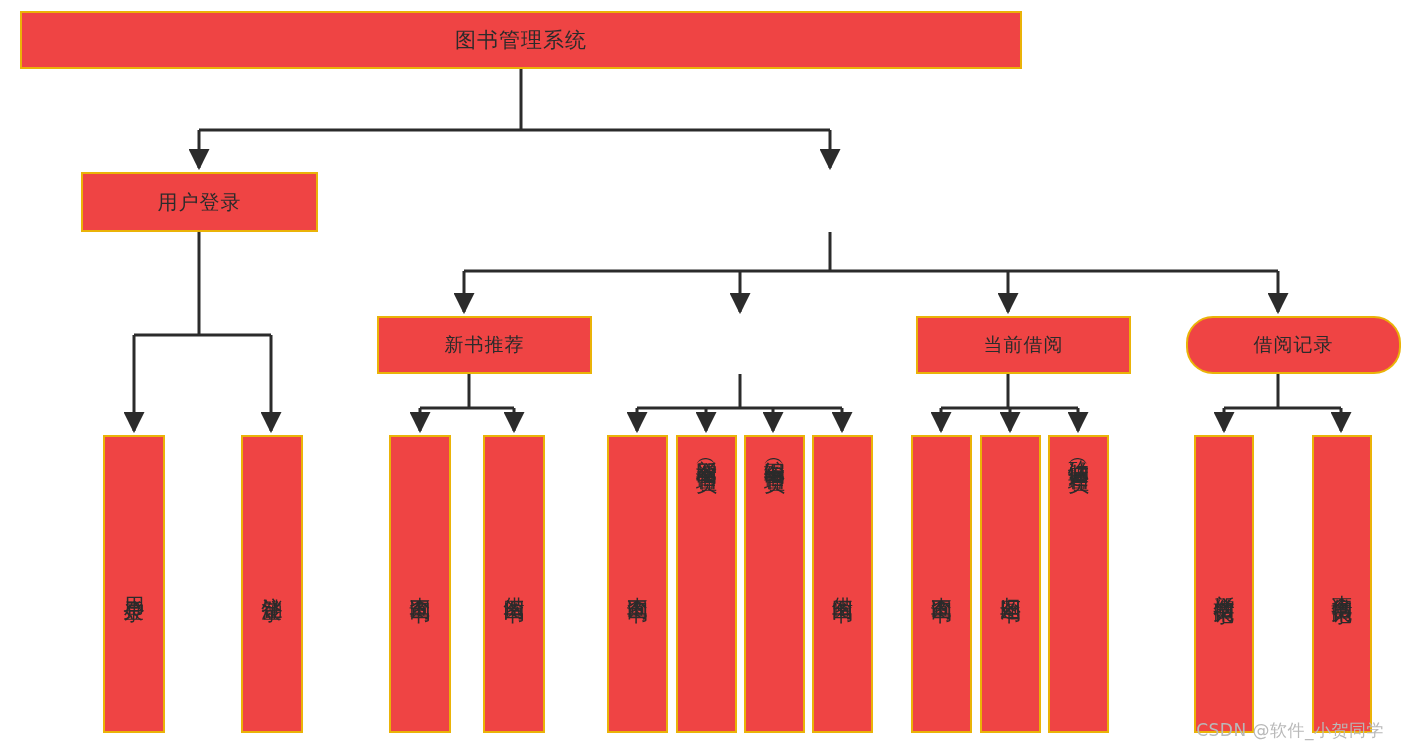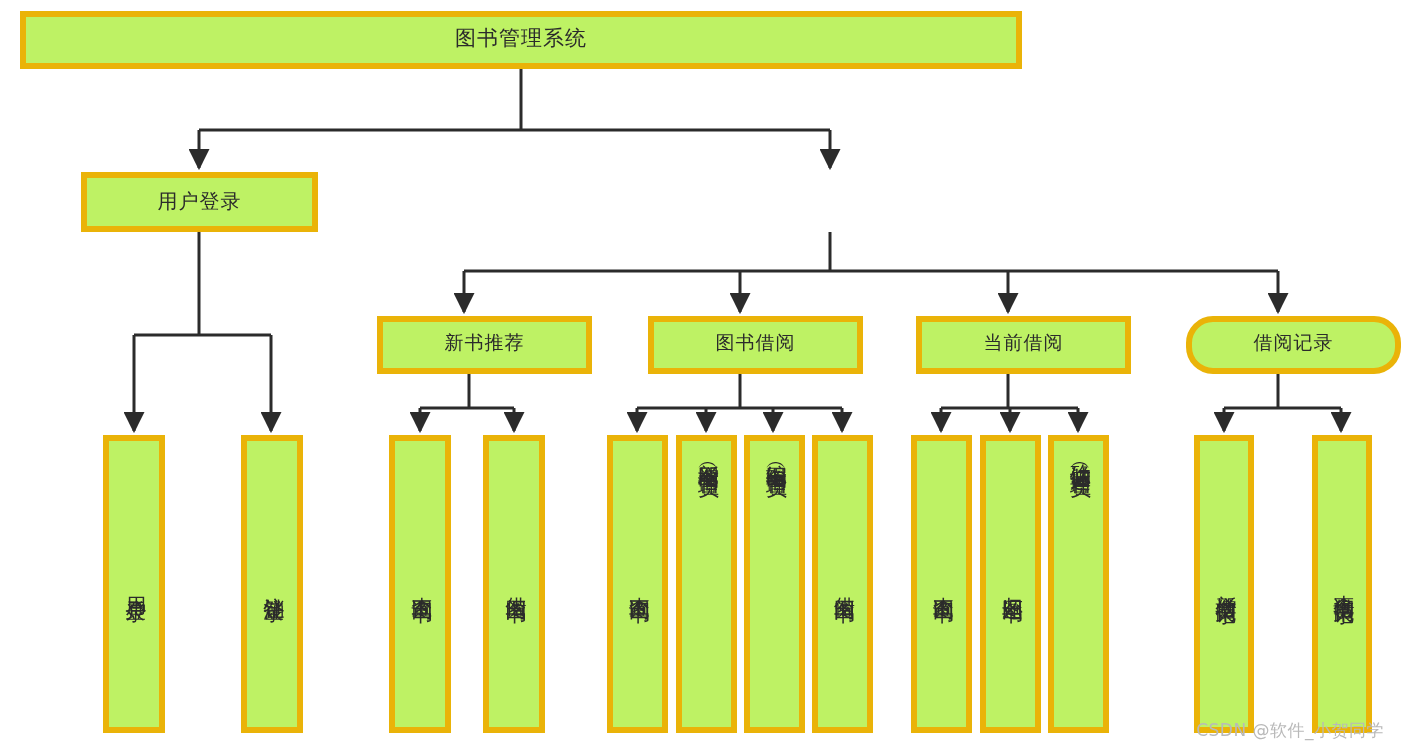--- a/index.html
+++ b/index.html
@@ -22,29 +22,28 @@
     position: absolute;
     left: 0;
     top: 0;
     width: 1405px;
     height: 747px;
     pointer-events: none;
   }
   .node {
     position: absolute;
     box-sizing: border-box;
-    background: #bef264;
-    border: 6px solid #eab308;
+    background: #ef4444;
+    border: 2px solid #eab308;
     display: flex;
     align-items: center;
     justify-content: center;
     color: #2b2b2b;
     line-height: 1.15;
     z-index: 2;
-    font-family: Liberation Mono, monospace;
   }
   .node.root {
     font-size: 21px;
   }
   .node.level2 {
     font-size: 20px;
   }
   .node.level3 {
     font-size: 19px;
     margin-left: 15px;
@@ -143,23 +142,20 @@
     <span class="hlabel">图书管理系统</span>
   </div>
 
   <div class="node level2" style="left:81px; top:172px; width:237px; height:60px;">
     <span class="hlabel">用户登录</span>
   </div>
 
   <div class="node level3" style="left:362px; top:316px; width:215px; height:58px;">
     <span class="hlabel">新书推荐</span>
   </div>
-  <div class="node level3" style="left:633px; top:316px; width:215px; height:58px;">
-    <span class="hlabel">图书借阅</span>
-  </div>
   <div class="node level3" style="left:901px; top:316px; width:215px; height:58px;">
     <span class="hlabel">当前借阅</span>
   </div>
   <div class="node level3" style="left:1171px; top:316px; width:215px; height:58px;border-radius:27px;">
     <span class="hlabel">借阅记录</span>
   </div>
 
   <div class="node leaf centerish" style="left:103px; top:435px; width:62px; height:298px;">
     <span class="vlabel">用户登录</span>
   </div>

